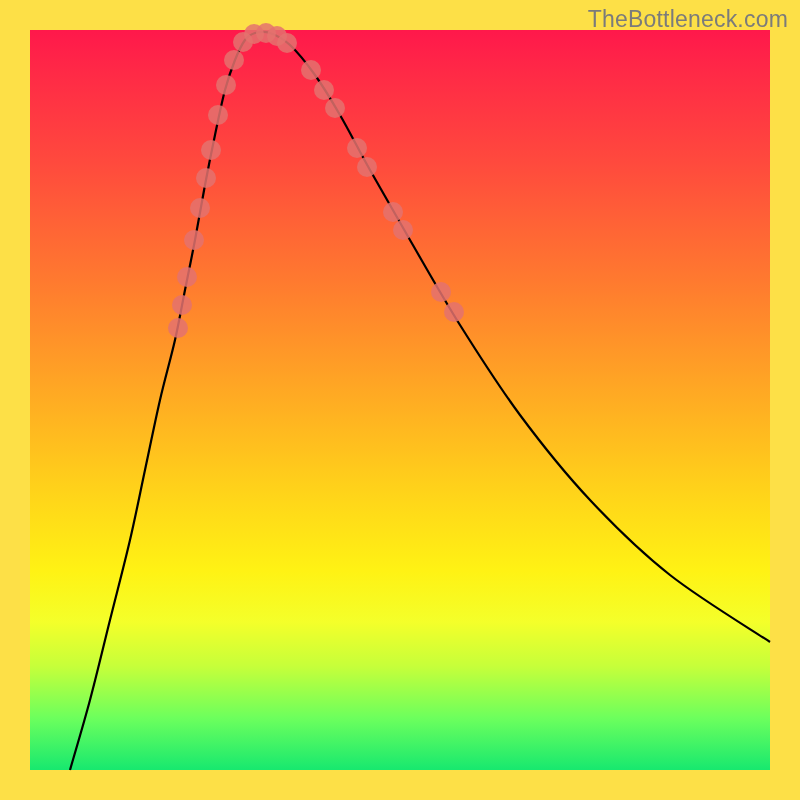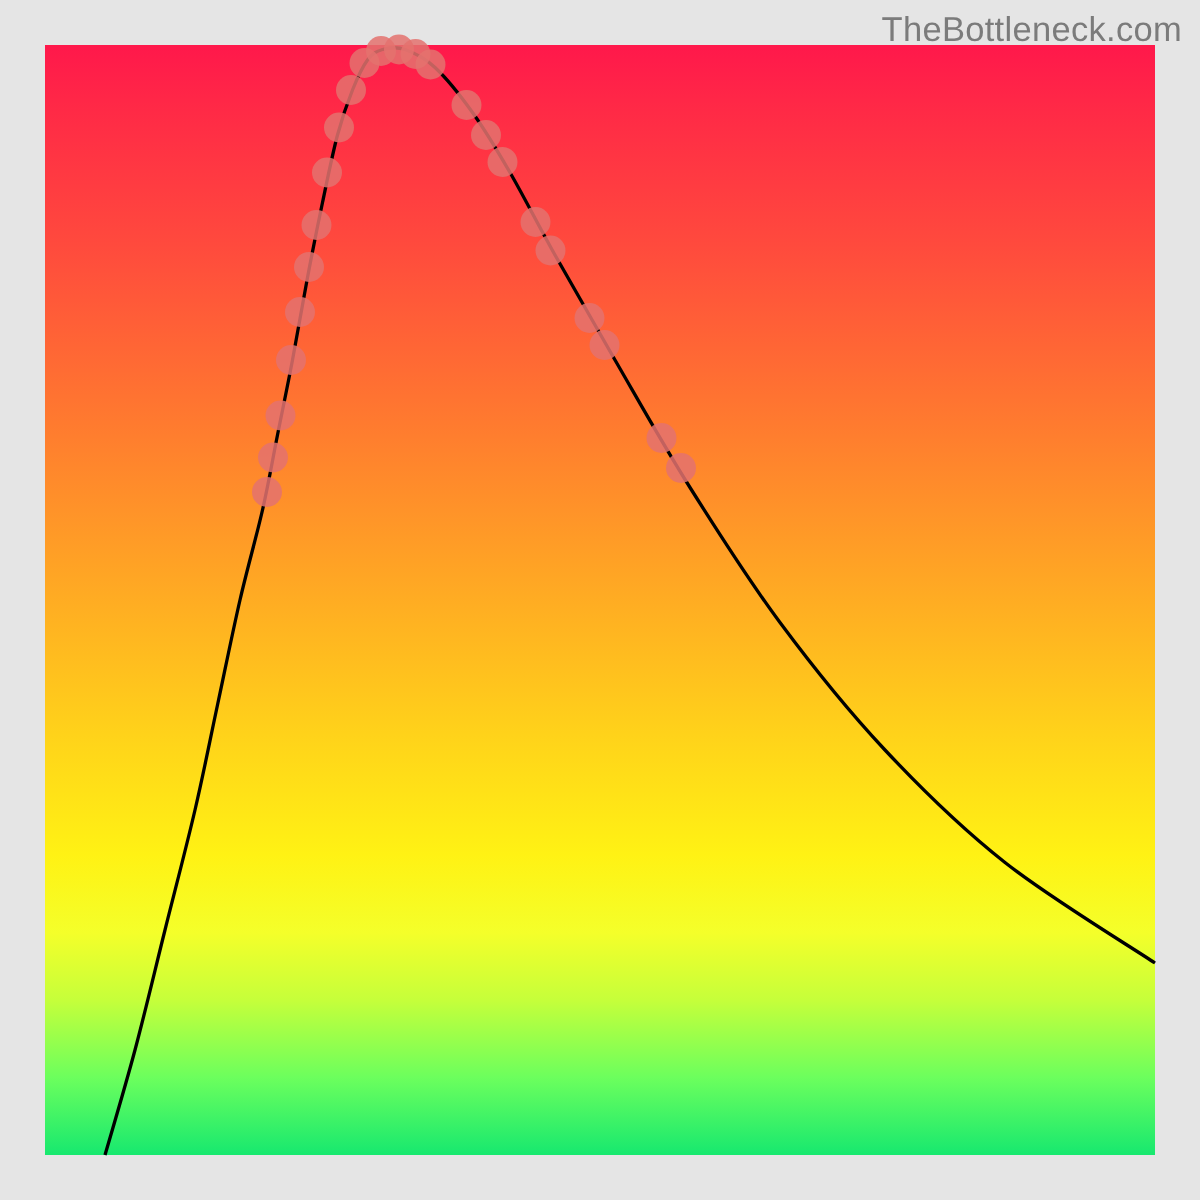--- a/index.html
+++ b/index.html
@@ -7,21 +7,21 @@
     padding: 0;
     width: 800px;
     height: 800px;
     overflow: hidden;
     background: #000;
     font-family: Arial, Helvetica, sans-serif;
   }
   .frame {
     position: absolute;
     inset: 0;
-    background: #e5e5e5;
+    background: #fde047;
   }
   .plot-area {
     position: absolute;
     left: 30px;
     top: 30px;
     width: 740px;
     height: 740px;
     
     background: linear-gradient(
       to bottom,

